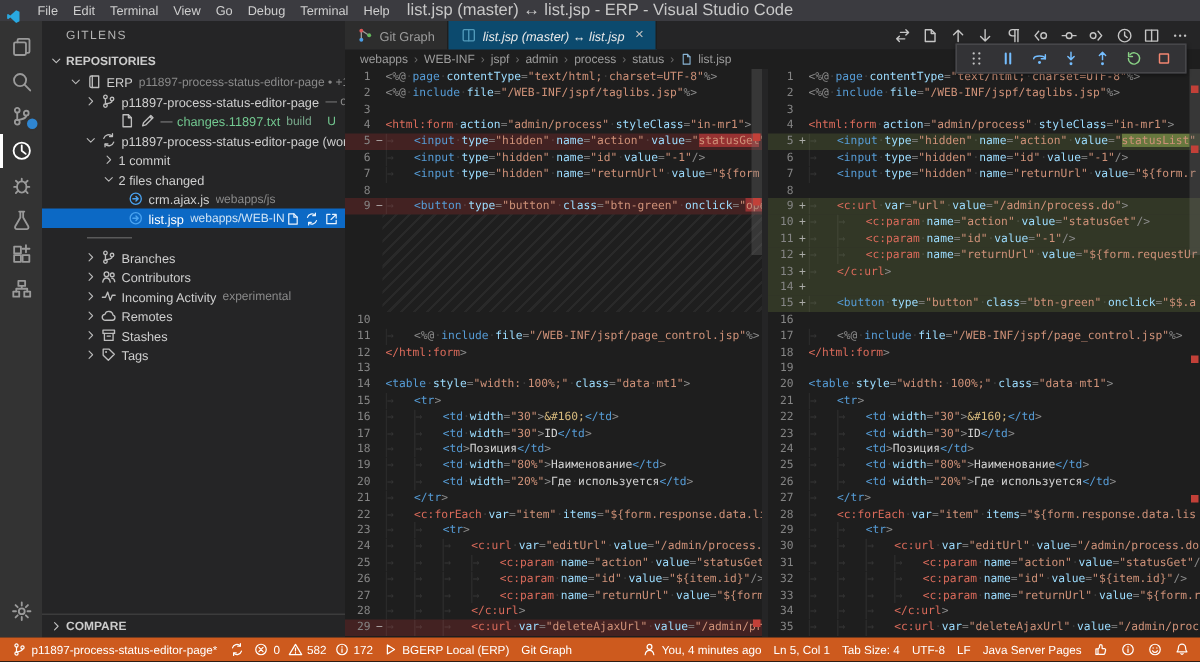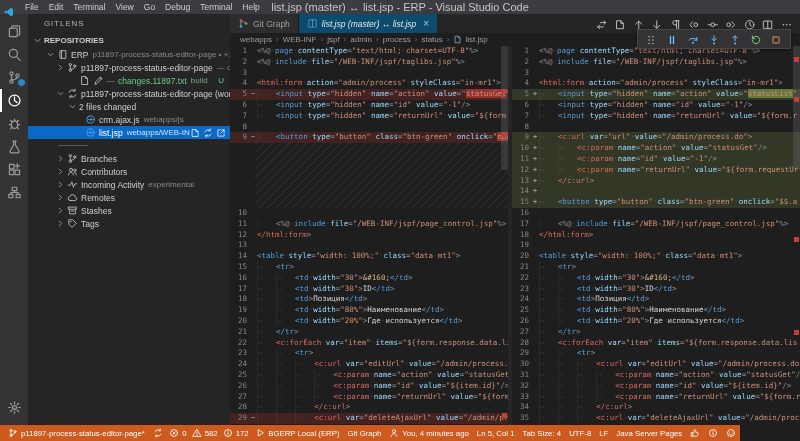--- a/index.html
+++ b/index.html
@@ -89,21 +89,21 @@
   .tk-ent{color:#d7ba7d;}  .tk-tagk{color:#569cd6;} .tk-sp{}
   .thumb{position:absolute;top:0;right:0;width:7px;height:124px;background:rgba(121,121,121,.28);}
   .rmark{position:absolute;right:1px;width:5px;height:5px;background:#c24038;}
 
   .debugbar{position:absolute;left:407px;top:15px;width:146px;height:18px;background:#333336;border:1px solid #47474a;
             box-shadow:0 1px 3px rgba(0,0,0,.45);display:flex;align-items:center;justify-content:space-around;padding:0 3px;z-index:25;}
   .debugbar .ic{width:12px;height:12px;}
   .c-blue{color:#75beff;} .c-green{color:#89d185;} .c-red{color:#f48771;} .c-gray{color:#c5c5c5;}
 
   
-  .statusbar{position:absolute;left:0;top:425px;width:740px;height:16px;background:#cd5a1e;display:flex;
+  .statusbar{position:absolute;left:0;top:425px;width:800px;height:16px;background:#cd5a1e;display:flex;justify-content:space-between;
              align-items:center;color:#ffffff;font-size:7.8px;overflow:hidden;z-index:30;}
   .sb-side{display:flex;align-items:center;height:100%;}
   .sbi{display:flex;align-items:center;gap:3px;padding:0 4px;height:100%;white-space:nowrap;}
   .sbi .ic{width:10px;height:10px;}
   .sbi.tight{padding:0 2.5px;}
   .sb-side.l .sbi:first-child{padding-left:8px;}
   .sb-side.r .sbi:last-child{padding-right:7px;}
 </style>
 </head>
 <body>
@@ -245,20 +245,26 @@
             <path d="M3.8 6L8 10.2 12.2 6"></path>
           </svg>
           <svg class="ic " viewBox="0 0 16 16" fill="none" stroke="currentColor" stroke-width="1.3" stroke-linecap="round" stroke-linejoin="round">
             <path d="M3.2 6.2a5 5 0 018.3-2.1M12.8 9.8a5 5 0 01-8.3 2.1"></path>
             <path d="M11.6 1.6v2.8H8.8M4.4 14.4v-2.8h2.8"></path>
           </svg>
           <span class="tlabel">p11897-process-status-editor-page (working) …</span>
         </div>
         <div class="trow" style="padding-left:40px">
           <svg class="ic chevi" viewBox="0 0 16 16" fill="none" stroke="currentColor" stroke-width="1.3" stroke-linecap="round" stroke-linejoin="round">
+            <path d="M6 3.8L10.2 8 6 12.2"></path>
+          </svg>
+          <span class="tlabel">1 commit</span>
+        </div>
+        <div class="trow" style="padding-left:40px">
+          <svg class="ic chevi" viewBox="0 0 16 16" fill="none" stroke="currentColor" stroke-width="1.3" stroke-linecap="round" stroke-linejoin="round">
             <path d="M3.8 6L8 10.2 12.2 6"></path>
           </svg>
           <span class="tlabel">2 files changed</span>
         </div>
         <div class="trow" style="padding-left:46px">
           <span class="chev-sp"></span>
           <svg class="ic " viewBox="0 0 16 16" fill="none" stroke="currentColor" stroke-width="1.3" stroke-linecap="round" stroke-linejoin="round">
             <circle cx="8" cy="8" r="5.4" stroke="#4aa3f0"></circle>
             <path d="M5.2 8h5M8.2 5.8L10.4 8l-2.2 2.2" stroke="#4aa3f0"></path>
           </svg>
@@ -346,20 +352,26 @@
           <svg class="ic chevi" viewBox="0 0 16 16" fill="none" stroke="currentColor" stroke-width="1.3" stroke-linecap="round" stroke-linejoin="round">
             <path d="M6 3.8L10.2 8 6 12.2"></path>
           </svg>
           <svg class="ic " viewBox="0 0 16 16" fill="none" stroke="currentColor" stroke-width="1.3" stroke-linecap="round" stroke-linejoin="round">
             <path d="M2.6 8.4V2.6h5.8l5 5-5.8 5.8z"></path>
             <circle cx="5.4" cy="5.4" r="1" fill="currentColor" stroke="none"></circle>
           </svg>
           <span class="tlabel">Tags</span>
         </div>
       </div>
+    <div class="compare" id="compare-header">
+        <svg class="ic chevi" viewBox="0 0 16 16" fill="none" stroke="currentColor" stroke-width="1.3" stroke-linecap="round" stroke-linejoin="round">
+          <path d="M6 3.8L10.2 8 6 12.2"></path>
+        </svg>
+      <span>COMPARE</span>
+    </div>
   </div>
 
   <div class="editor">
     <div class="tabbar" id="tabbar">
         <div class="etab">
           <svg class="ic " viewBox="0 0 16 16" fill="none" stroke="currentColor" stroke-width="1.3" stroke-linecap="round" stroke-linejoin="round">
             <circle cx="4.2" cy="3.6" r="1.9" fill="#d95555" stroke="none"></circle>
             <circle cx="4.2" cy="12.4" r="1.9" fill="#4a9fe8" stroke="none"></circle>
             <circle cx="11.8" cy="8" r="1.9" fill="#63b75c" stroke="none"></circle>
             <path d="M4.2 5.5v5M6 4.4l4 2.6" stroke="#9a9a9a"></path>

